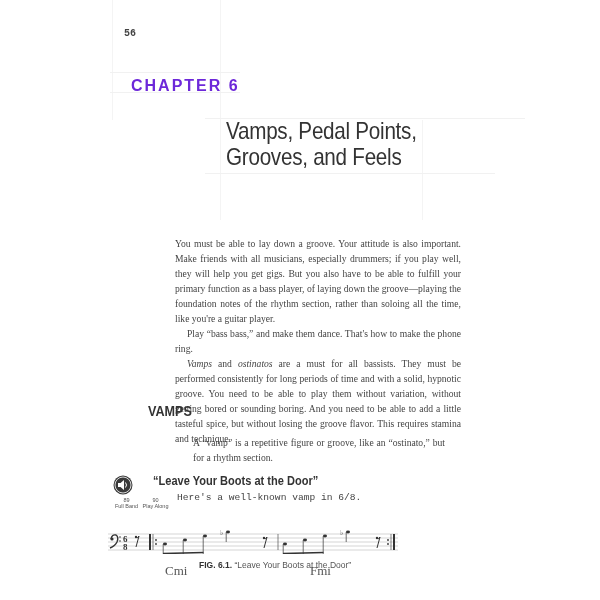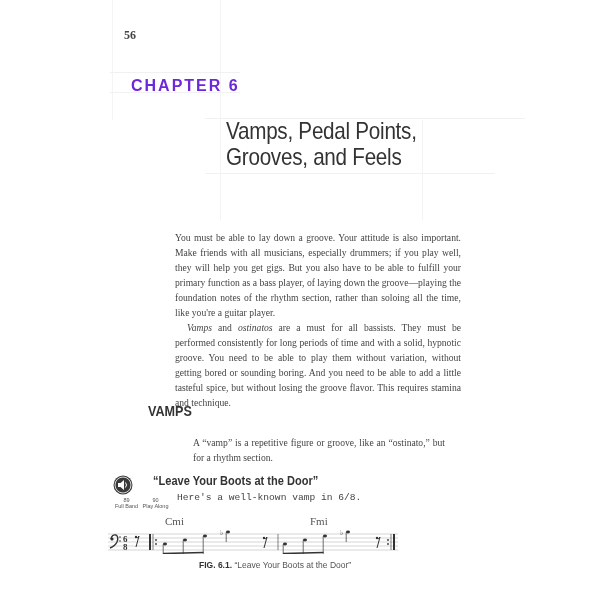--- a/index.html
+++ b/index.html
@@ -1,45 +1,45 @@
 <!DOCTYPE html>
 <html><head>
 <meta charset="utf-8">
 <style>
   html, body { margin: 0; padding: 0; background: #ffffff; }
   body { width: 600px; height: 600px; position: relative; overflow: hidden; color: #2b2b2b; }
   .abs { position: absolute; }
   .gridline-h { position: absolute; height: 1px; background: #f1f1f1; }
   .gridline-v { position: absolute; width: 1px; background: #f4f4f4; }
 
-  .page-num { left: 112px; top: 28px; font-family: Liberation Serif, serif; font-weight: bold; font-size: 12px; color: #444; padding-left: 12px; }
+  .page-num { left: 112px; top: 28px; font-family: Liberation Mono, monospace; font-weight: bold; font-size: 10px; color: #444; padding-left: 12px; }
   .chapter-label { left: 131px; top: 77px; font-family: "Liberation Sans", sans-serif; font-weight: bold; font-size: 16px; letter-spacing: 2px; color: #6d28d9; }
   .chapter-title { left: 226px; top: 118px; font-family: "Liberation Sans", sans-serif; font-size: 24px; line-height: 26px; color: #333; letter-spacing: -0.3px; transform: scaleX(0.86); transform-origin: left top; }
   .chapter-title div { white-space: nowrap; }
 
   .body-text { font-family: "Liberation Serif", serif; font-size: 9.6px; line-height: 15px; color: #444; text-align: justify; }
-  .intro { left: 175px; top: 230px; width: 286px; }
+  .intro { left: 175px; top: 236px; width: 286px; }
   .intro p { margin: 0; }
   .intro p.indent { text-indent: 12px; }
   em { font-style: italic; }
 
   .section-head { left: 148px; top: 403px; font-family: "Liberation Sans", sans-serif; font-weight: bold; font-size: 14px; color: #333; transform: scaleX(0.9); transform-origin: left top; }
   .vamps-text { left: 177px; top: 419px; width: 284px; }
   .vamps-text p { margin: 16px; }
   .vamps-text p.indent { text-indent: 12px; }
 
   .example-title { left: 153px; top: 474px; font-family: "Liberation Sans", sans-serif; font-weight: bold; font-size: 12px; color: #333; transform: scaleX(0.92); transform-origin: left top; white-space: nowrap; }
   .example-desc { left: 177px; top: 492px; font-family: Liberation Mono, monospace; font-size: 9.6px; color: #444; white-space: nowrap; }
 
   .audio-icon { left: 113px; top: 475px; width: 20px; height: 20px; }
   .track-nums { left: 112px; top: 497px; font-family: "Liberation Sans", sans-serif; font-size: 5.5px; color: #555; line-height: 6px; }
   .track-nums .row { display: flex; }
   .track-nums .num { width: 29px; text-align: center; }
 
-  .chord { font-family: "Liberation Serif", serif; font-size: 11px; color: #555; }
+  .chord { font-family: "Liberation Serif", serif; font-size: 13px; color: #555; margin-top: 48px; }
   .chord1 { left: 165px; top: 515px; }
   .chord2 { left: 276px; top: 515px; padding-left: 34px; }
 
   .staff { left: 108px; top: 530px; width: 290px; height: 24px; }
 
   .fig-caption { left: 151px; top: 560px; font-family: "Liberation Sans", sans-serif; font-size: 8.5px; color: #555; white-space: nowrap; margin-left: 48px; }
   .fig-caption b { color: #333; }
 </style>
 </head>
 <body>
@@ -54,20 +54,21 @@
 
 <div class="abs page-num">56</div>
 <div class="abs chapter-label">CHAPTER 6</div>
 <div class="abs chapter-title">
   <div>Vamps, Pedal Points,</div>
   <div>Grooves, and Feels</div>
 </div>
 
 <div class="abs body-text intro">
   <p>You must be able to lay down a groove. Your attitude is also important. Make friends with all musicians, especially drummers; if you play well, they will help you get gigs. But you also have to be able to fulfill your primary function as a bass player, of laying down the groove—playing the foundation notes of the rhythm section, rather than soloing all the time, like you're a guitar player.</p>
+  <p class="indent">Play “bass bass,” and make them dance. That's how to make the phone ring.</p>
   <p class="indent"><em>Vamps</em><span> and </span><em>ostinatos</em><span> are a must for all bassists. They must be performed consistently for long periods of time and with a solid, hypnotic groove. You need to be able to play them without variation, without getting bored or sounding boring. And you need to be able to add a little tasteful spice, but without losing the groove flavor. This requires stamina and technique.</span></p>
 </div>
 
 <div class="abs section-head">VAMPS</div>
 <div class="abs body-text vamps-text">
   <p>A “vamp” is a repetitive figure or groove, like an “ostinato,” but for a rhythm section.</p>
 </div>
 
 <div class="abs audio-icon">
   <svg width="20" height="20" viewBox="0 0 20 20">

